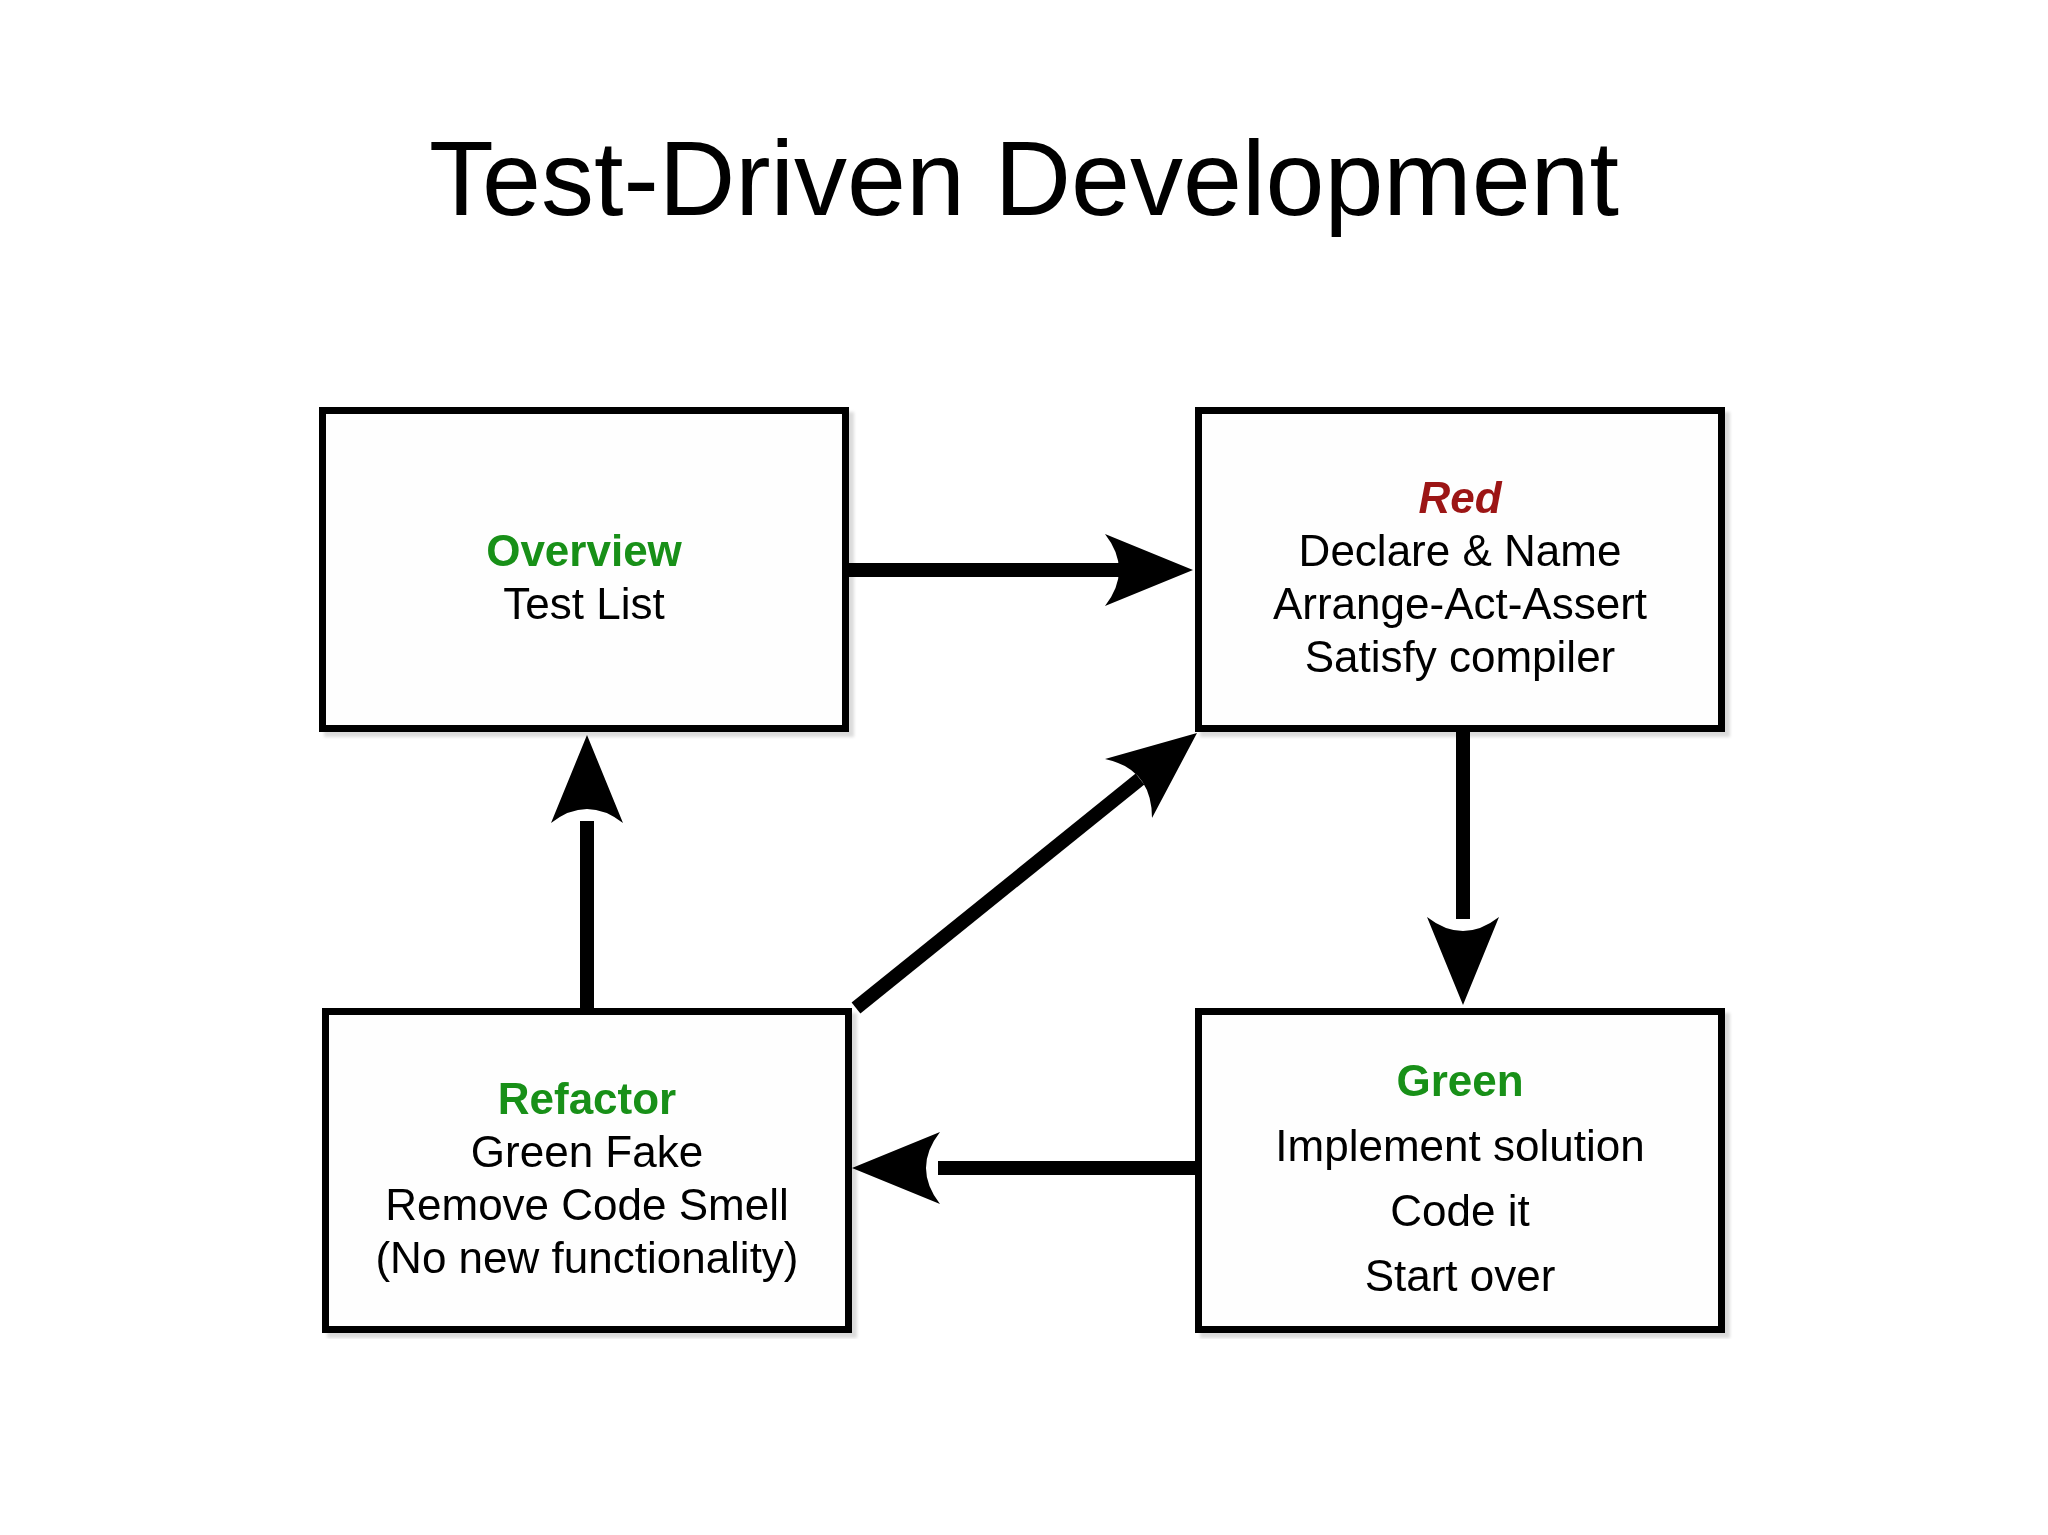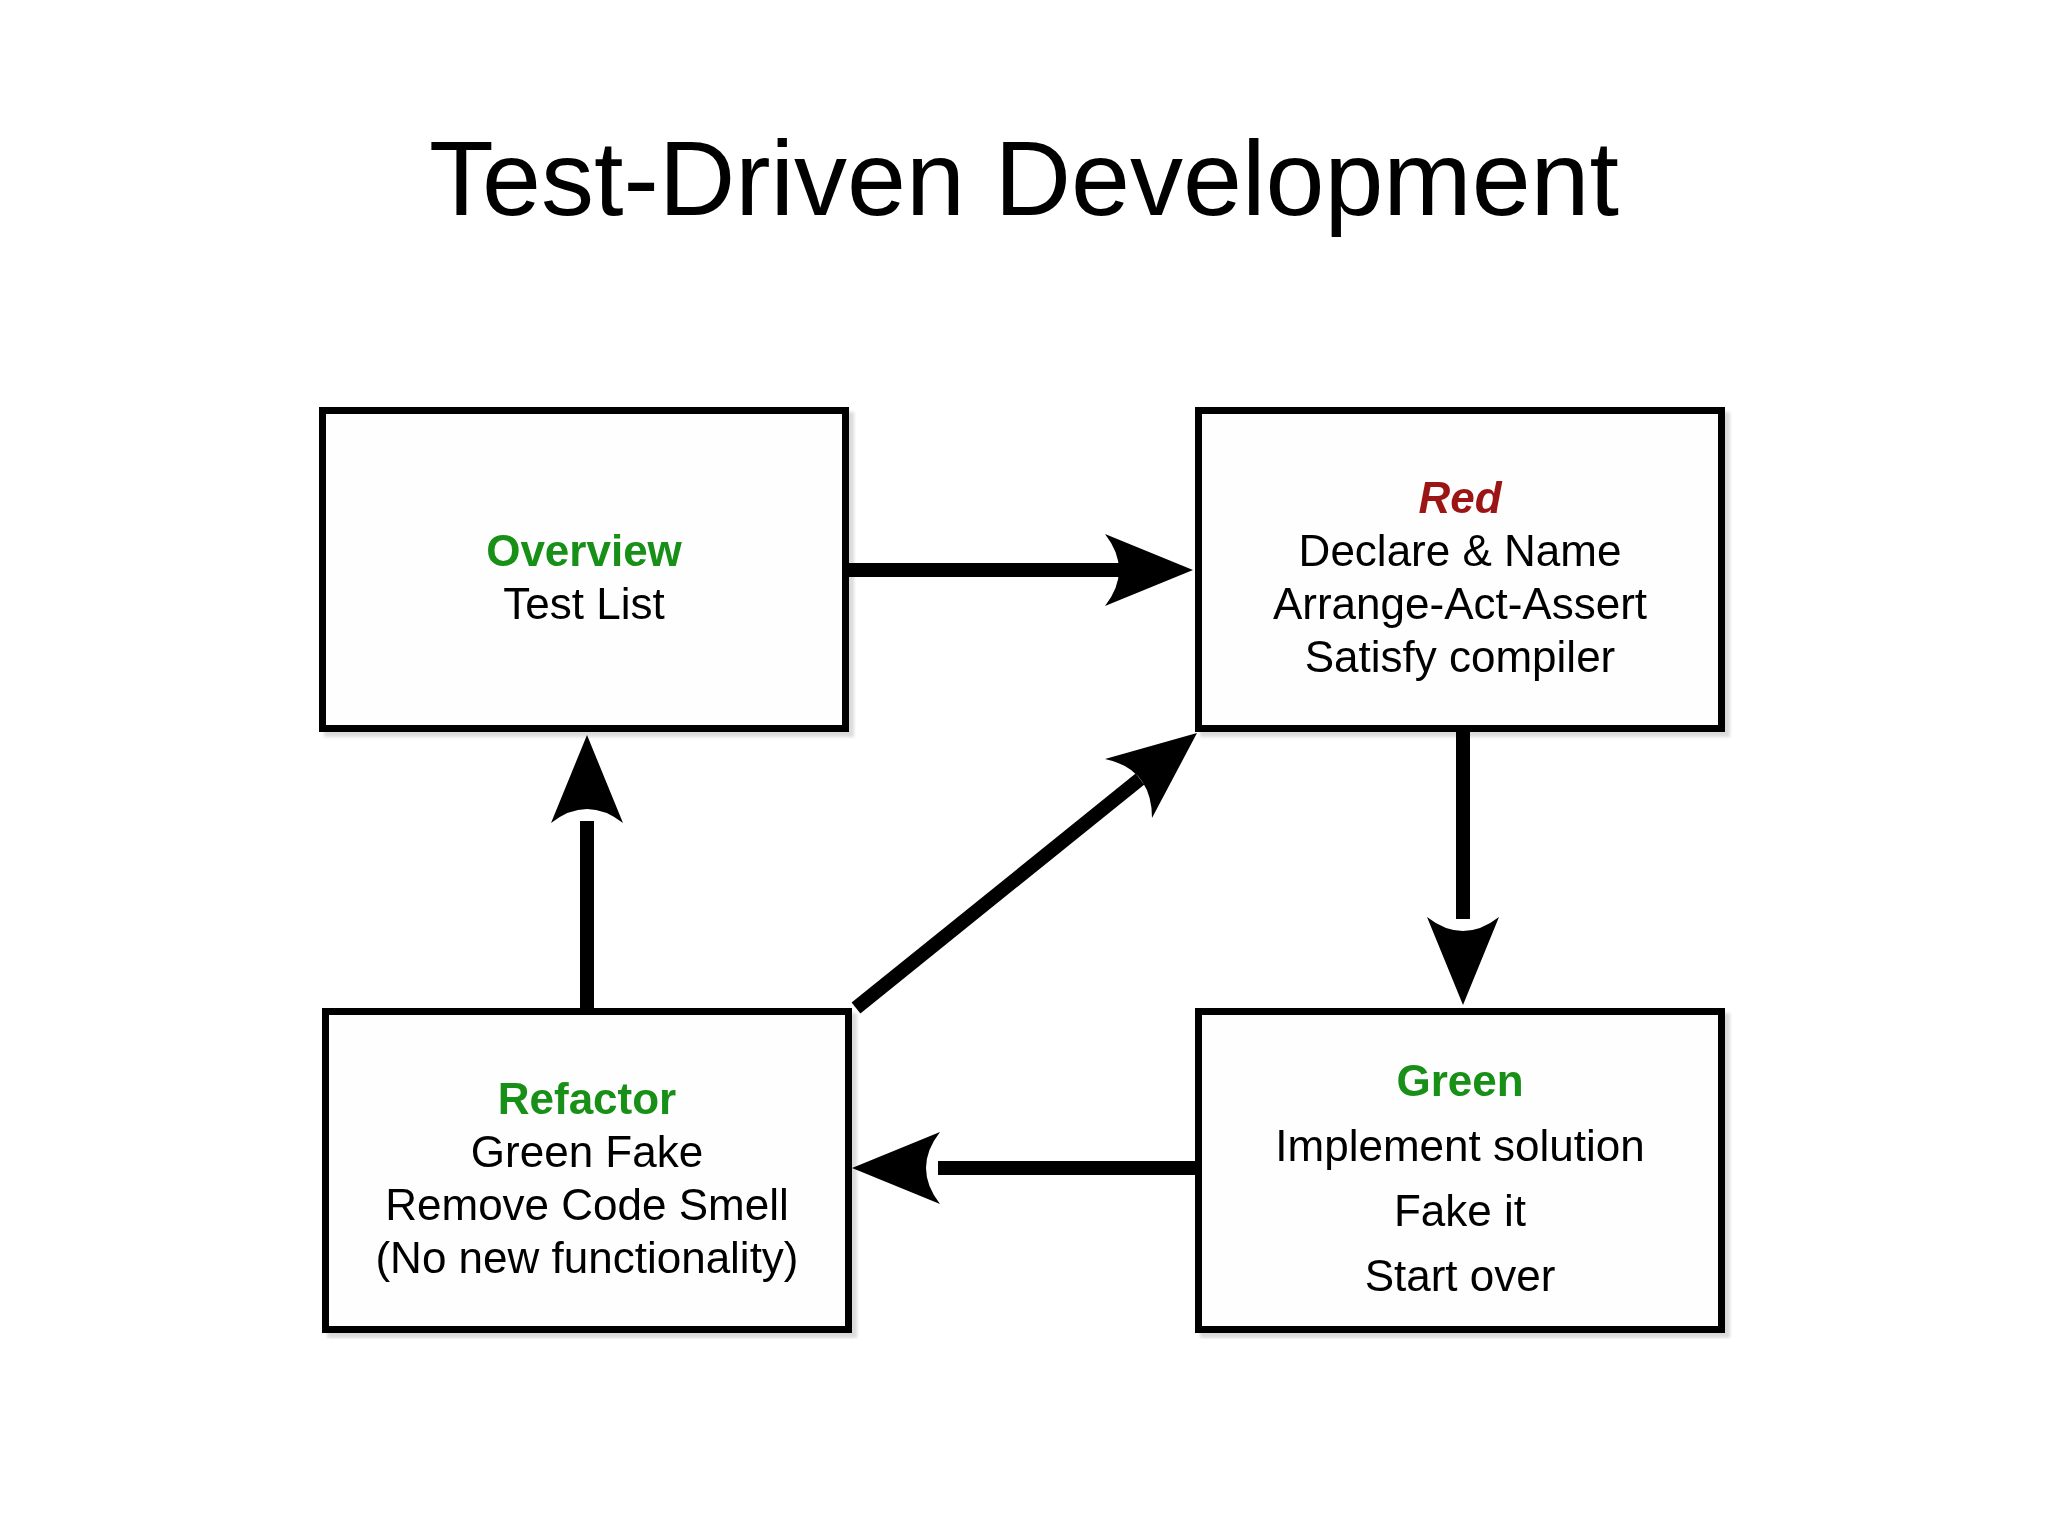--- a/index.html
+++ b/index.html
@@ -121,17 +121,17 @@
   <div class="box" id="box-refactor">
     <div class="box-title title-green">Refactor</div>
     <div class="box-line">Green Fake</div>
     <div class="box-line">Remove Code Smell</div>
     <div class="box-line">(No new functionality)</div>
   </div>
 
   <div class="box" id="box-green">
     <div class="box-title title-green">Green</div>
     <div class="box-line">Implement solution</div>
-    <div class="box-line">Fake it</div>
+    <div class="box-line">Code it</div>
     <div class="box-line">Start over</div>
   </div>
 
 </div>
 
 </body></html>

